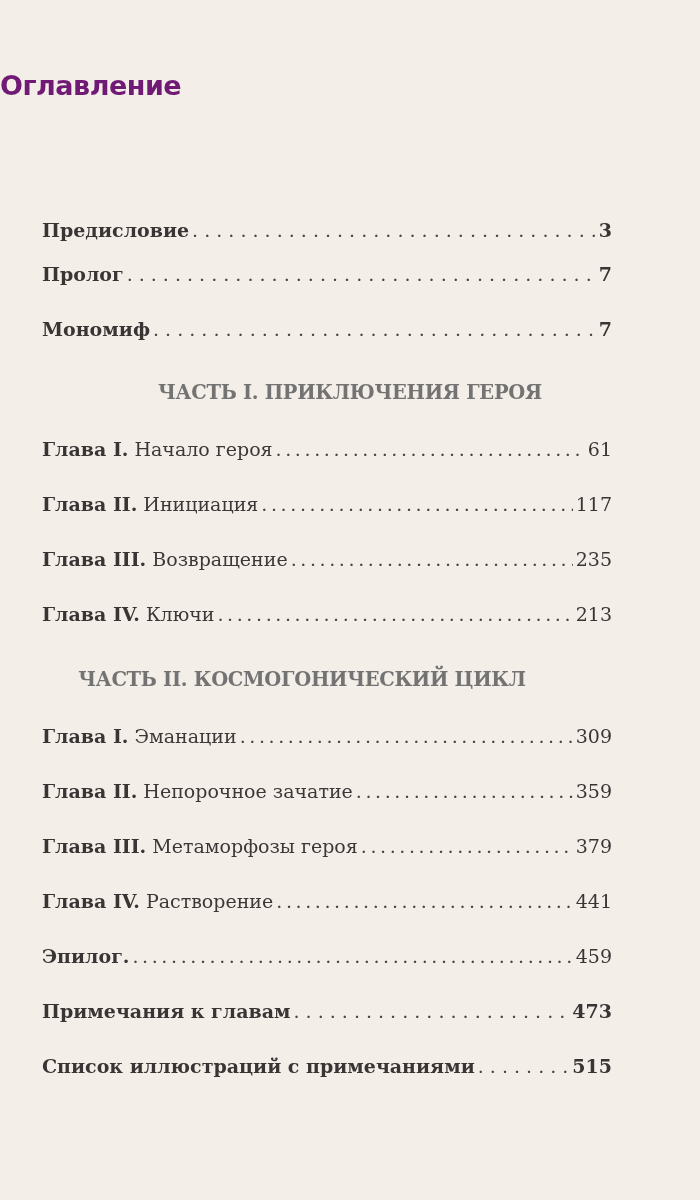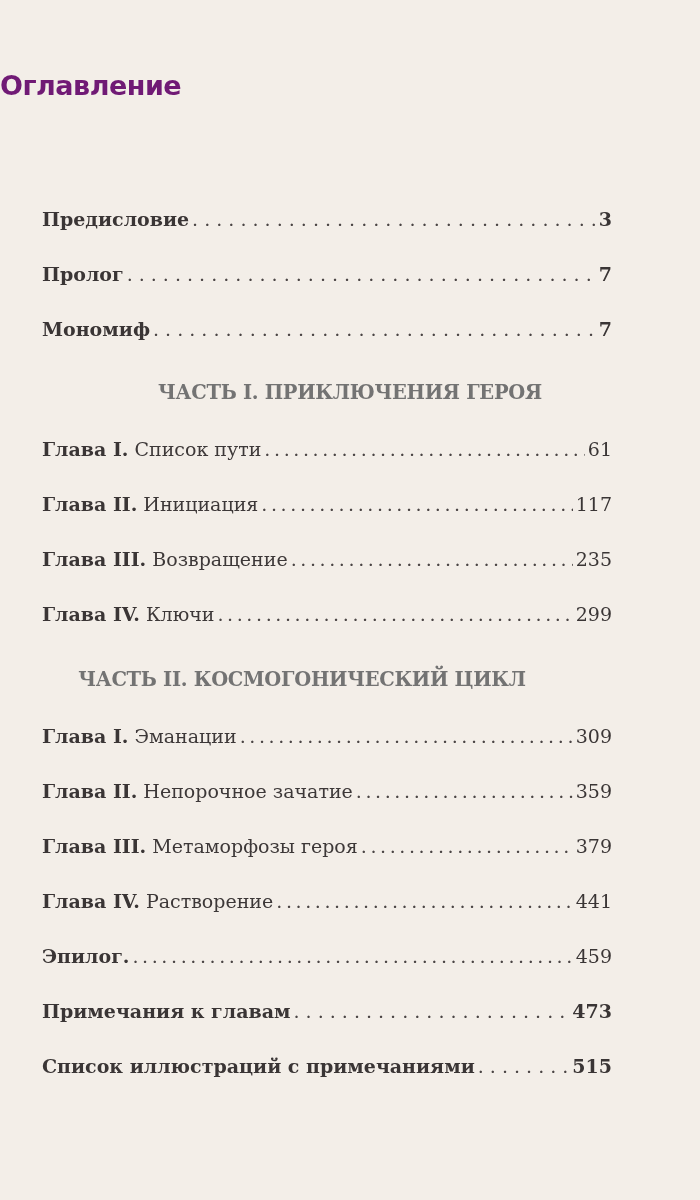--- a/index.html
+++ b/index.html
@@ -87,61 +87,61 @@
     }
   </style>
 </head>
 <body>
 
 <div>
   <div class="page-title">Оглавление</div>
 
   <div class="toc">
 
-    <div class="row bold-row" style="top:207px;">
+    <div class="row bold-row" style="top:218px;">
       <span class="label-bold">Предисловие</span>
       <span class="leader"></span>
       <span class="page">3</span>
     </div>
     <div class="row bold-row" style="top:262px;">
       <span class="label-bold">Пролог</span>
       <span class="leader"></span>
       <span class="page">7</span>
     </div>
     <div class="row bold-row" style="top:317px;text-align:right;">
       <span class="label-bold">Мономиф</span>
       <span class="leader"></span>
       <span class="page">7</span>
     </div>
 
     <div class="part-heading" style="top:381px; left:-42px; width:700px;">ЧАСТЬ I. ПРИКЛЮЧЕНИЯ ГЕРОЯ</div>
 
     <div class="row tight" style="top:437px;">
       <span class="label-bold">Глава I.</span>
-      <span class="label-normal">Список пути</span>
+      <span class="label-normal">Начало героя</span>
       <span class="leader"></span>
       <span class="page">61</span>
     </div>
     <div class="row tight" style="top:492px;">
       <span class="label-bold">Глава II.</span>
       <span class="label-normal">Инициация</span>
       <span class="leader"></span>
       <span class="page">117</span>
     </div>
     <div class="row tight" style="top:547px;">
       <span class="label-bold">Глава III.</span>
       <span class="label-normal">Возвращение</span>
       <span class="leader"></span>
       <span class="page">235</span>
     </div>
     <div class="row tight" style="top:602px;">
       <span class="label-bold">Глава IV.</span>
       <span class="label-normal">Ключи</span>
       <span class="leader"></span>
-      <span class="page">299</span>
+      <span class="page">213</span>
     </div>
 
     <div class="part-heading" style="top:668px; left:-42px; width:604px;">ЧАСТЬ II. КОСМОГОНИЧЕСКИЙ ЦИКЛ</div>
 
     <div class="row tight" style="top:724px;">
       <span class="label-bold">Глава I.</span>
       <span class="label-normal">Эманации</span>
       <span class="leader"></span>
       <span class="page">309</span>
     </div>

